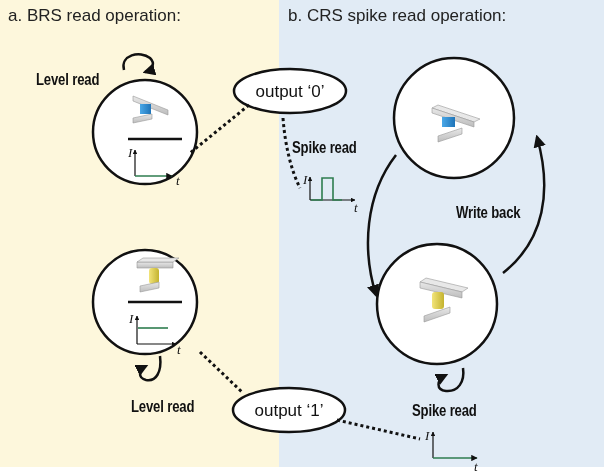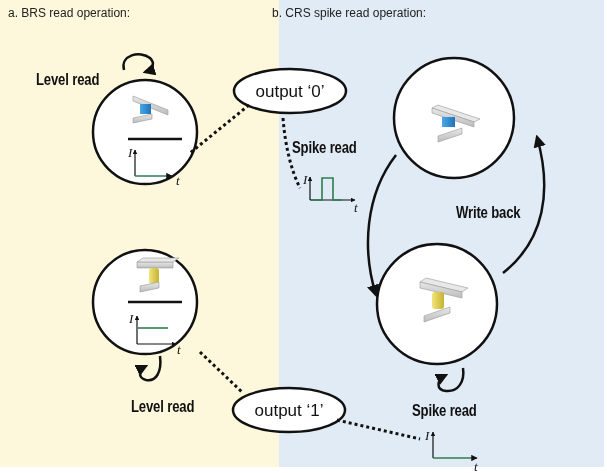--- a/index.html
+++ b/index.html
@@ -1,33 +1,33 @@
 <!DOCTYPE html>
 <html><head>
   <meta charset="utf-8">
   <style>
     html, body { margin: 0; padding: 0; background: #ffffff; }
     body { width: 607px; height: 473px; position: relative; overflow: hidden; font-family: "Liberation Sans", sans-serif; }
     .panel { position: absolute; top: 0; height: 467px; }
     .panel-a { left: 0; width: 279px; background: #fdf7dc; }
     .panel-b { left: 279px; width: 325px; background: #e1ebf5; }
-    .title { position: absolute; top: 6px; font-size: 12px; color: #222; white-space: nowrap; }
+    .title { position: absolute; top: 6px; font-size: 17px; color: #222; white-space: nowrap; }
     .label { position: absolute; font-family: "Liberation Sans", sans-serif; font-weight: bold; font-size: 16px; color: #111; white-space: nowrap; transform: scaleX(0.82); transform-origin: left top; letter-spacing: -0.2px; }
     svg.overlay { position: absolute; left: 0; top: 0; }
     .bubble-text { font-family: "Liberation Sans", sans-serif; font-size: 17px; fill: #111; }
     .axis-text { font-family: "Liberation Serif", serif; font-style: italic; font-size: 13px; fill: #111; }
   </style>
 </head>
 <body>
 
 <div class="panel panel-a"></div>
 <div class="panel panel-b"></div>
 
 <div class="title" style="left:8px;">a. BRS read operation:</div>
-<div class="title" style="left:272px;">b. CRS spike read operation:</div>
+<div class="title" style="left:288px;">b. CRS spike read operation:</div>
 
 <svg class="overlay" width="607" height="473" viewBox="0 0 607 473">
   <defs>
     <marker id="arrowHead" viewBox="0 0 10 10" refX="8" refY="5" markerWidth="5" markerHeight="5" orient="auto-start-reverse">
       <path d="M0,0 L10,5 L0,10 z" fill="#111"></path>
     </marker>
     <marker id="smallArrow" viewBox="0 0 10 10" refX="9" refY="5" markerWidth="4" markerHeight="4" orient="auto">
       <path d="M0,0 L10,5 L0,10 z" fill="#111"></path>
     </marker>
     <linearGradient id="barTop" x1="0" y1="0" x2="0" y2="1">

